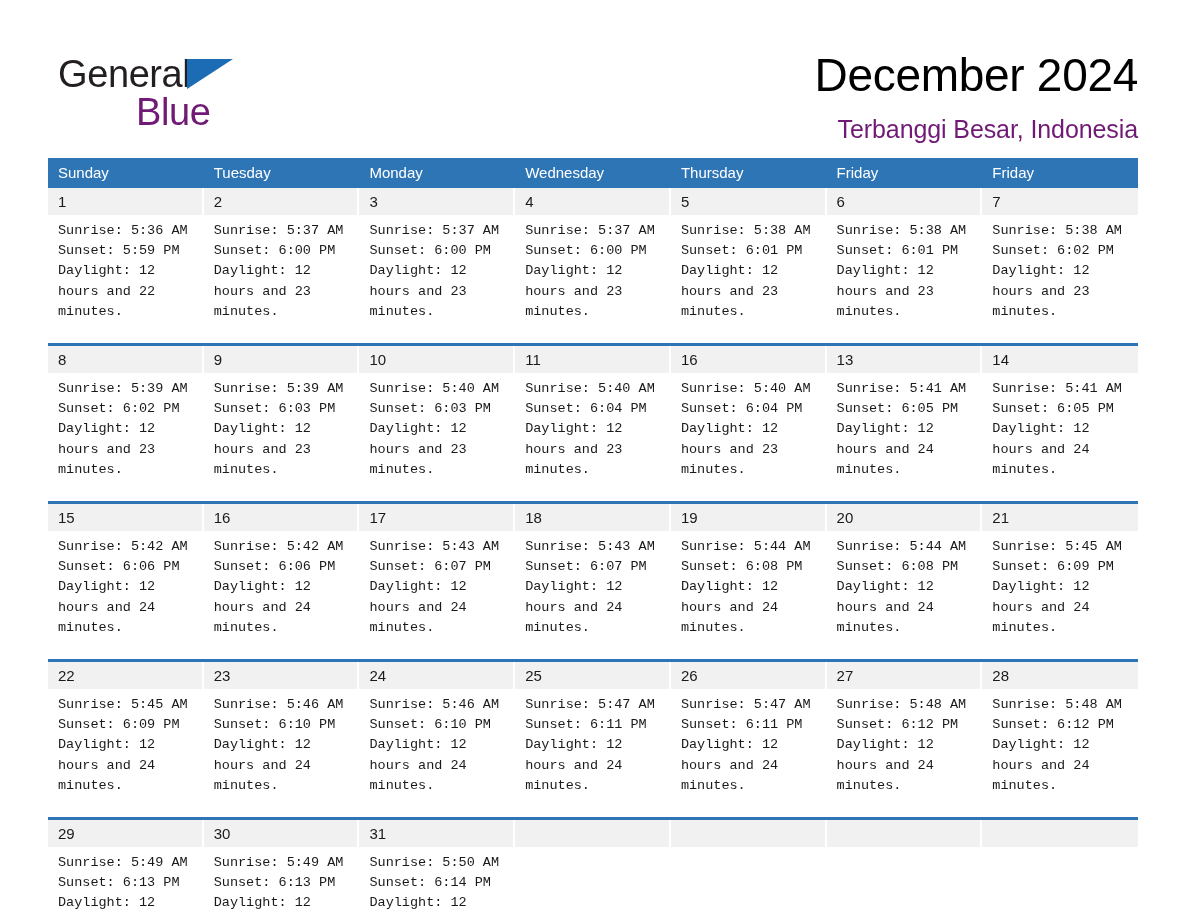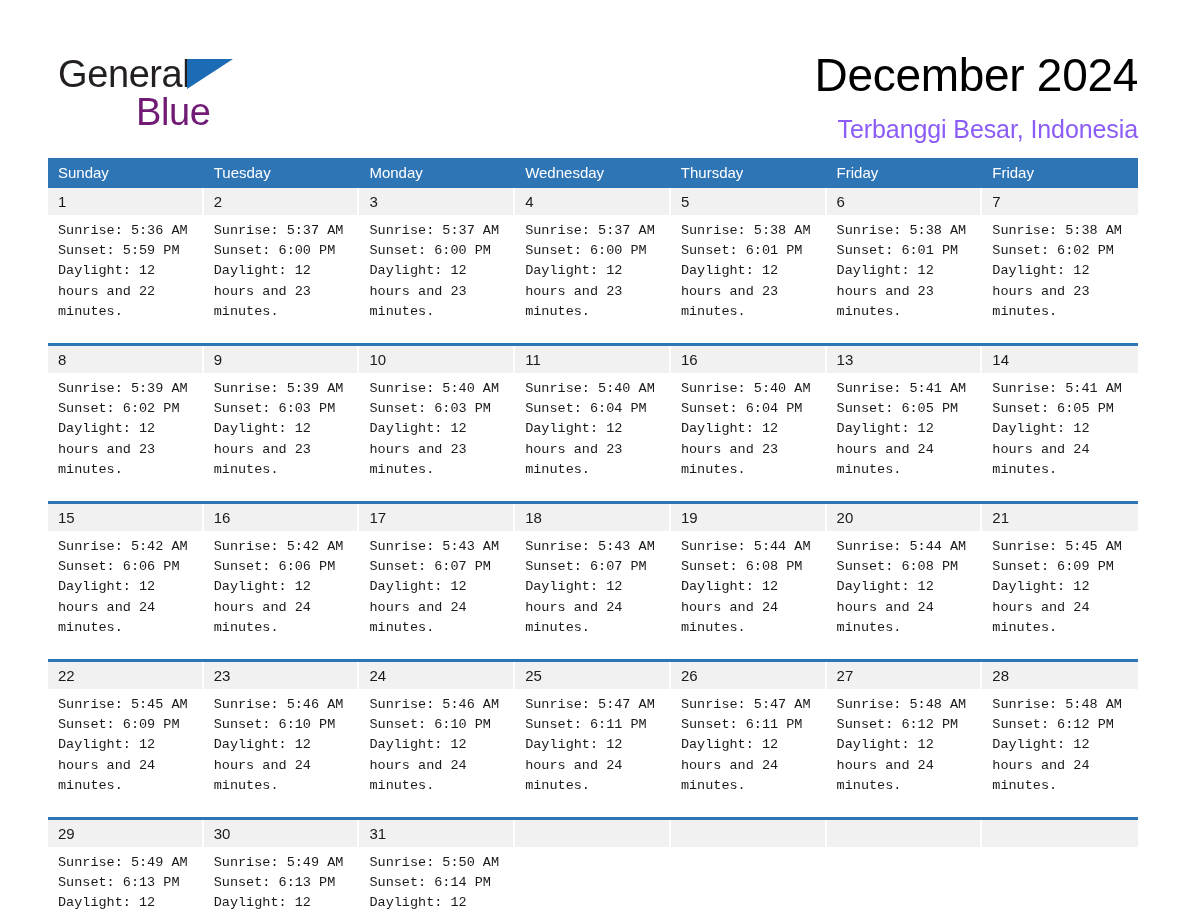--- a/index.html
+++ b/index.html
@@ -79,38 +79,37 @@
   .cal-title {
     font-size: 46px;
     font-weight: 400;
     color: #000000;
     line-height: 54px;
     letter-spacing: -0.3px;
   }
   .cal-subtitle {
     font-size: 25px;
     font-weight: 400;
-    color: #8b5cf6;
+    color: #701a75;
     line-height: 34px;
     margin-top: 10px;
     letter-spacing: -0.1px;
   }
 
   
   .calendar {
     position: absolute;
     left: 48px;
     top: 158px;
     width: 1090px;
   }
   .cal-head {
     display: flex;
     background: #2e75b6;
     height: 30px;
-    justify-content: flex-end;
   }
   .cal-head .hcell {
     flex: 1 1 0;
     color: #ffffff;
     font-size: 15px;
     line-height: 30px;
     padding-left: 10px;
     box-sizing: border-box;
     overflow: hidden;
     white-space: nowrap;

